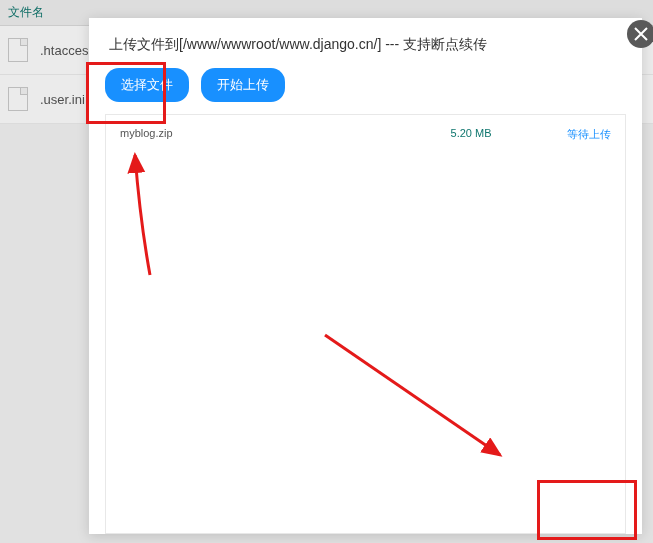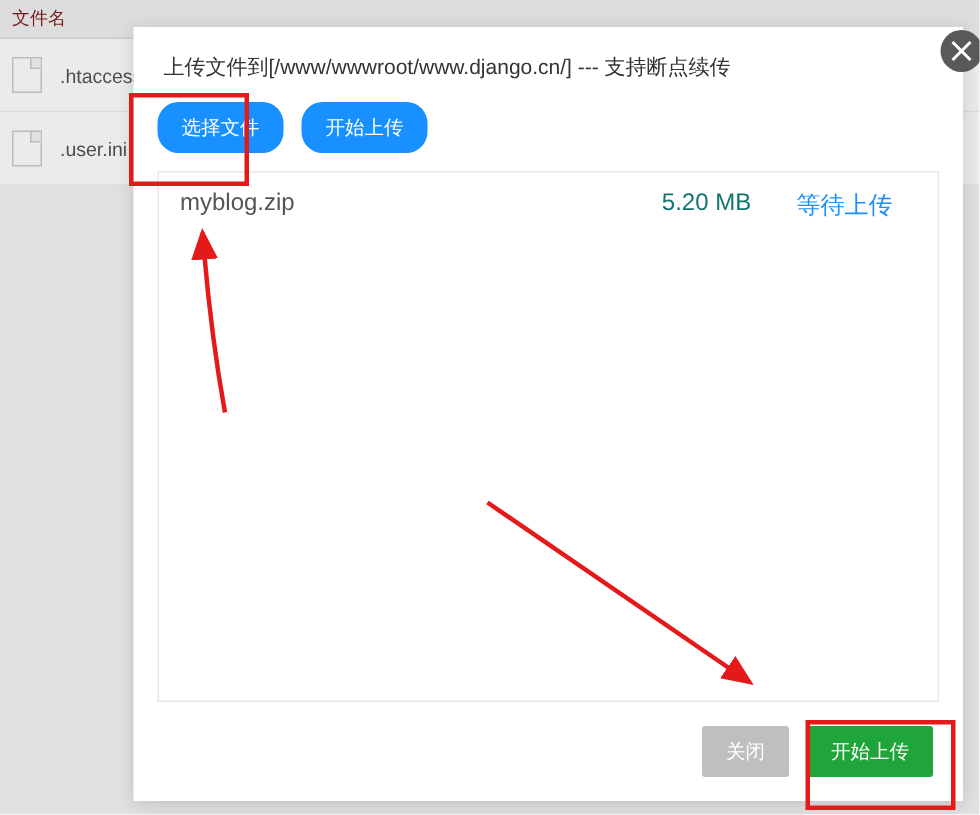--- a/index.html
+++ b/index.html
@@ -19,21 +19,21 @@
       position: absolute;
       top: 0;
       left: 0;
       width: 100%;
     }
     .bg-header {
       background: #f0f0f0;
       border-bottom: 1px solid #ddd;
       padding: 4px 8px;
       font-size: 12px;
-      color: #7f1d1d;
+      color: #0f766e;
     }
     .bg-row {
       display: flex;
       align-items: center;
       padding: 12px 8px;
       border-bottom: 1px solid #eee;
       background: #fff;
     }
     .file-icon {
       width: 20px;
@@ -136,33 +136,34 @@
     .file-list {
       margin: 0 16px;
       border: 1px solid #e8e8e8;
       flex: 1;
       overflow: hidden;
       position: relative;
     }
     .file-row {
       display: flex;
       padding: 12px 14px;
-      font-size: 16px;
+      font-size: 11px;
     }
     .file-row .fn {
       flex: 1;
       color: #555;
     }
     .file-row .fs {
       width: 120px;
       text-align: center;
       color: #0f766e;
     }
     .file-row .st {
       width: 80px;
+      text-align: right;
       color: #1890ff;
     }
     .dialog-footer {
       padding: 16px 20px;
       display: flex;
       justify-content: flex-end;
       gap: 12px;
     }
     .btn-cancel {
       background: #bfbfbf;
@@ -204,24 +205,20 @@
   <div class="dialog-toolbar">
     <button class="btn btn-primary">选择文件</button>
     <button class="btn btn-primary">开始上传</button>
   </div>
   <div class="file-list">
     <div class="file-row">
       <div class="fn">myblog.zip</div>
       <div class="fs">5.20 MB</div>
       <div class="st">等待上传</div>
     </div>
-  </div>
-  <div class="dialog-footer">
-    <button class="btn btn-cancel">关闭</button>
-    <button class="btn btn-success">开始上传</button>
   </div>
 </div>
 
 <div class="highlight-box-1"></div>
 <div class="highlight-box-2"></div>
 
 <svg class="arrow" style="top:150px;left:120px;" width="50" height="130" viewBox="0 0 50 130">
   <defs>
       <marker id="ah1" markerWidth="8" markerHeight="8" refX="6" refY="3" orient="auto">
         <path d="M0,0 L7,3 L0,6 Z" fill="#e41a1a"></path>

